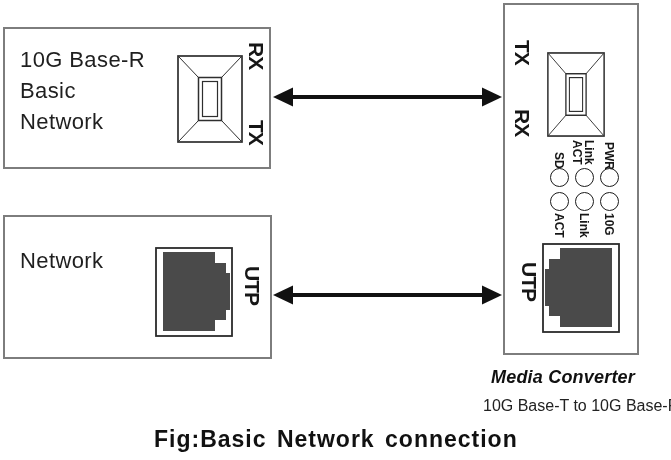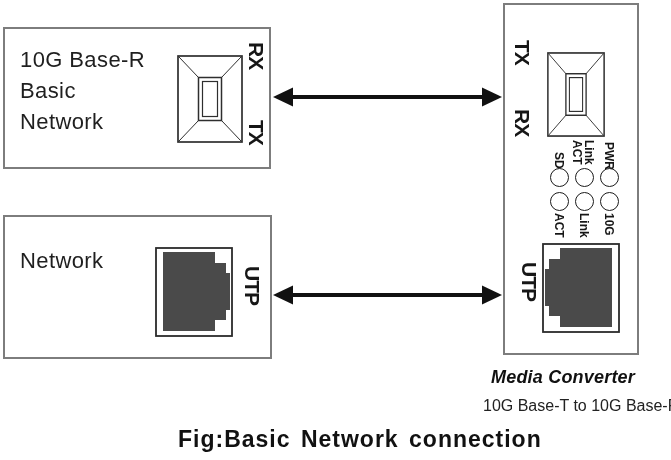--- a/index.html
+++ b/index.html
@@ -20,21 +20,21 @@
     position:absolute; writing-mode:vertical-rl; text-orientation:mixed;
     font-weight:bold; font-size:12px; line-height:12px; color:#161616; white-space:nowrap;
   }
   .ledlabel span { display:block; }
   .led {
     position:absolute; width:19px; height:19px; box-sizing:border-box;
     border:1.6px solid #1b1b1b; border-radius:50%; background:#ffffff;
   }
   .mc-title { position:absolute; font-size:18px; font-weight:bold; font-style:italic; letter-spacing:0.2px; color:#111; white-space:nowrap; }
   .mc-sub { position:absolute; font-size:16px; color:#222; white-space:nowrap; }
-  .caption { position:absolute; font-size:23px; font-weight:bold; letter-spacing:1px; word-spacing:3px; color:#111; white-space:nowrap;margin-left:24px; }
+  .caption { position:absolute; font-size:23px; font-weight:bold; letter-spacing:1px; word-spacing:3px; color:#111; white-space:nowrap; }
   svg { display:block; }
 </style>
 </head>
 <body>
 
 <div id="canvas">
 
   <div class="netbox" style="left:3px; top:27px; width:268px; height:142px;"></div>
 
   <div class="boxtext" style="left:20px; top:44px;">

